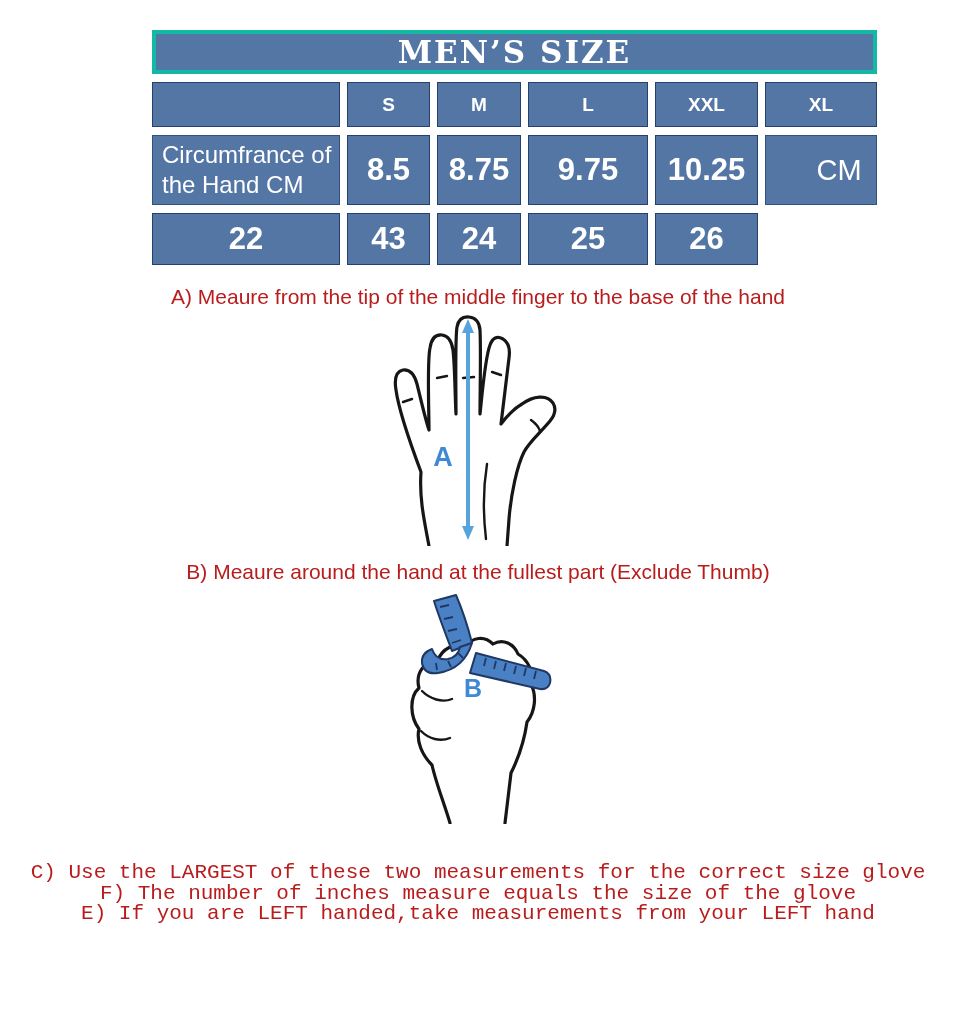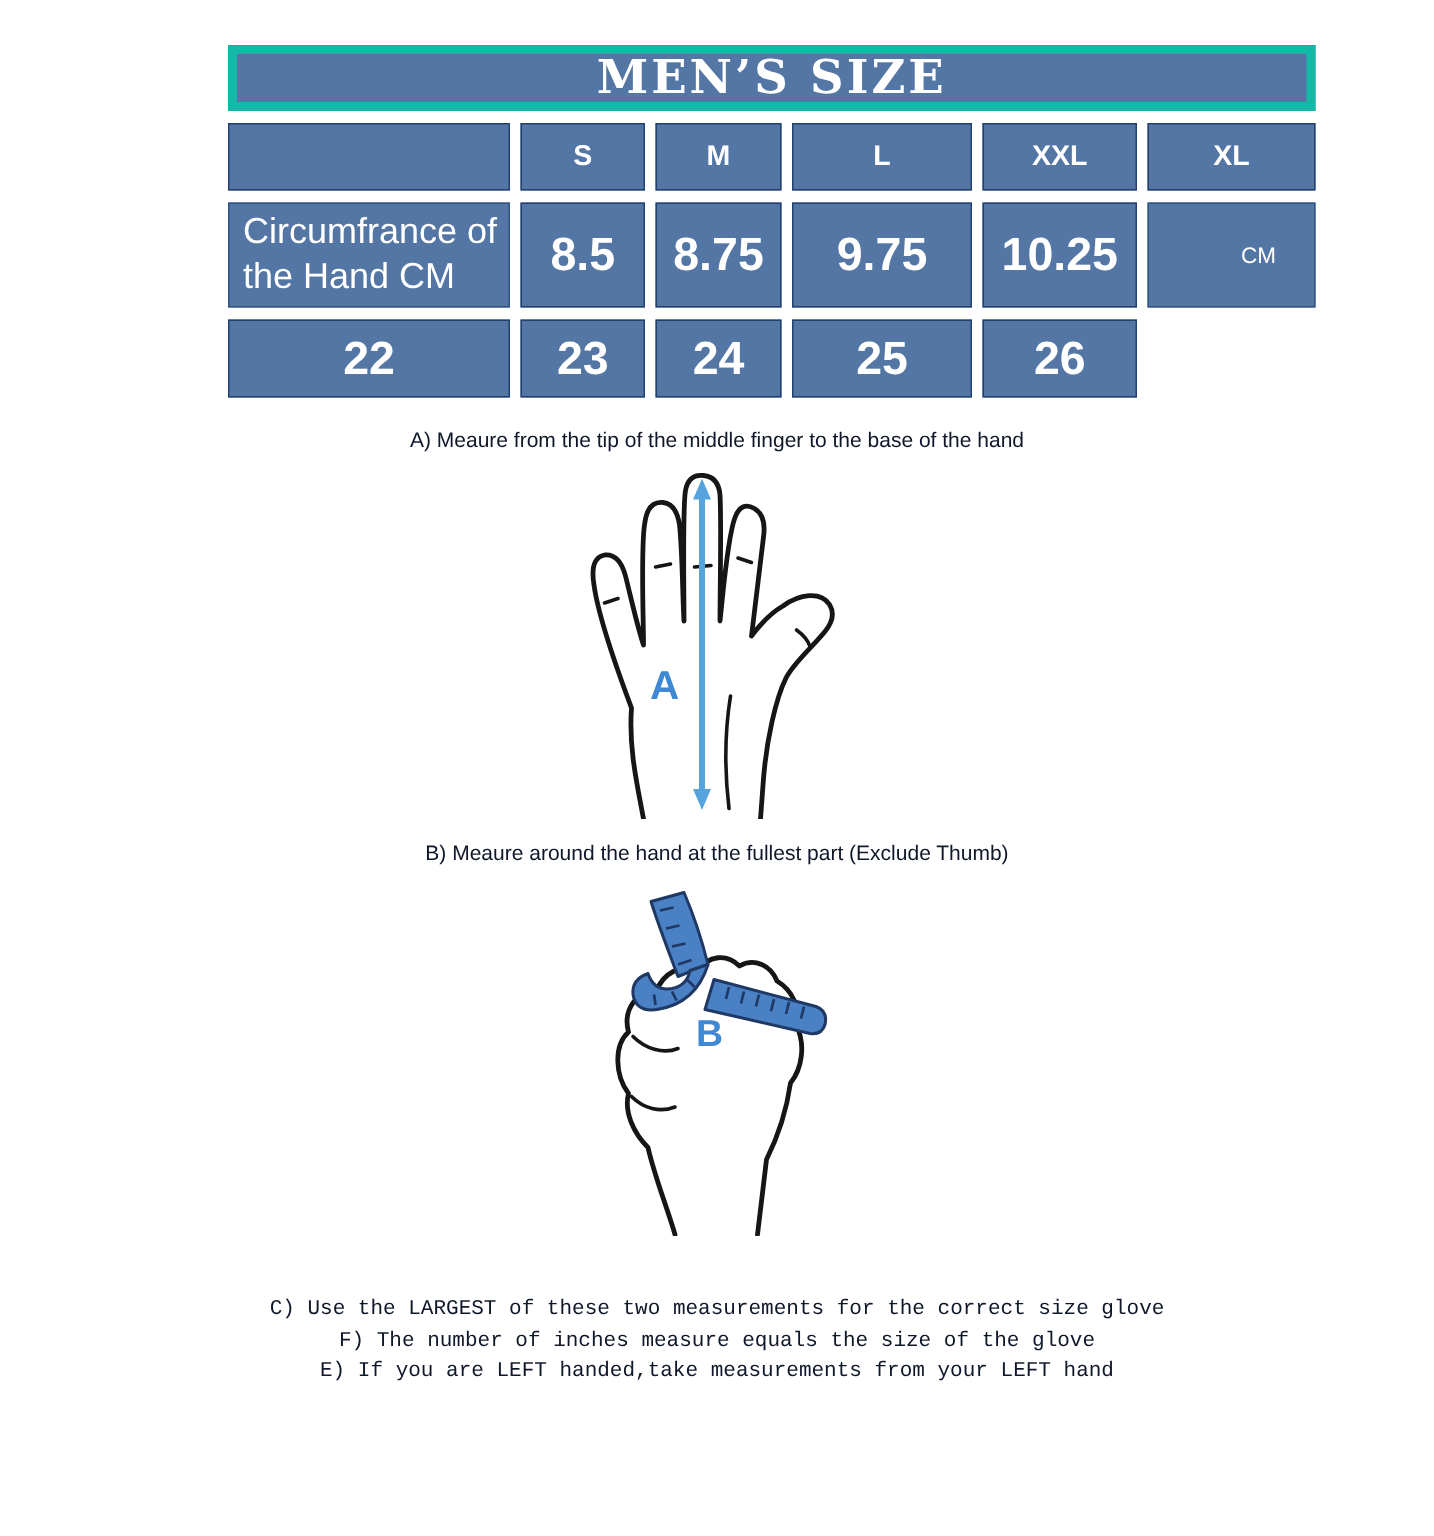--- a/index.html
+++ b/index.html
@@ -10,39 +10,39 @@
   }
   
   .size-table {
     position:absolute; left:152px; top:30px; width:725px;
     display:grid;
     grid-template-columns:188px 83px 84px 120px 103px 112px;
     grid-template-rows:44px 45px 70px 52px;
     row-gap:8px; column-gap:7px;
   }
   .band {
-    grid-column:1 / -1; background:#5476a5; border:6px solid #14b8a6;
+    grid-column:1 / -1; background:#5476a5; border:4px solid #14b8a6;
     color:#ffffff; display:flex; align-items:center; justify-content:center;
     font-family:"DejaVu Serif", serif; font-weight:bold; font-size:31px;
     letter-spacing:2px;
   }
   .cell {
     background:#5476a5; border:1.5px solid #24406e; color:#ffffff;
     display:flex; align-items:center; justify-content:center;
     text-align:center;
   }
   .cell.head   { font-weight:bold; font-size:19px; }
   .cell.circ   { justify-content:flex-start; text-align:left; padding-left:9px;
                  font-size:24px; line-height:1.25; border-color:#31517f; }
-  .cell.cmlab  { font-size:15px; border-color:#31517f;padding-left:36px; }
+  .cell.cmlab  { font-size:29px; border-color:#31517f;padding-left:36px; }
   .cell.val    { font-weight:bold; font-size:31px; }
   
   .instr {
     position:absolute; left:0; width:100%; text-align:center;
-    color:#0f172a; font-size:14px;
+    color:#b91c1c; font-size:21px;
   }
   #instr-a { top:285px; }
   #instr-b { top:560px; }
   #instr-cdef { top:863px; line-height:20.5px;font-family:Liberation Mono, monospace; }
   
   #hand-fig { position:absolute; left:383px; top:314px; }
   #fist-fig { position:absolute; left:398px; top:591px; }
 </style>
 </head>
 <body>
@@ -60,21 +60,21 @@
     <div class="cell head">XL</div>
 
     <div class="cell circ">Circumfrance of the Hand CM</div>
     <div class="cell val">8.5</div>
     <div class="cell val">8.75</div>
     <div class="cell val">9.75</div>
     <div class="cell val">10.25</div>
 
     <div class="cell cmlab">CM</div>
     <div class="cell val">22</div>
-    <div class="cell val">23</div>
+    <div class="cell val">43</div>
     <div class="cell val">24</div>
     <div class="cell val">25</div>
     <div class="cell val">26</div>
   </div>
 
   <div class="instr" id="instr-a">A) Meaure from the tip of the middle finger to the base of the hand</div>
 
   <svg id="hand-fig" width="190" height="232" viewBox="0 0 190 232">
 
     <path d="M 46 232

